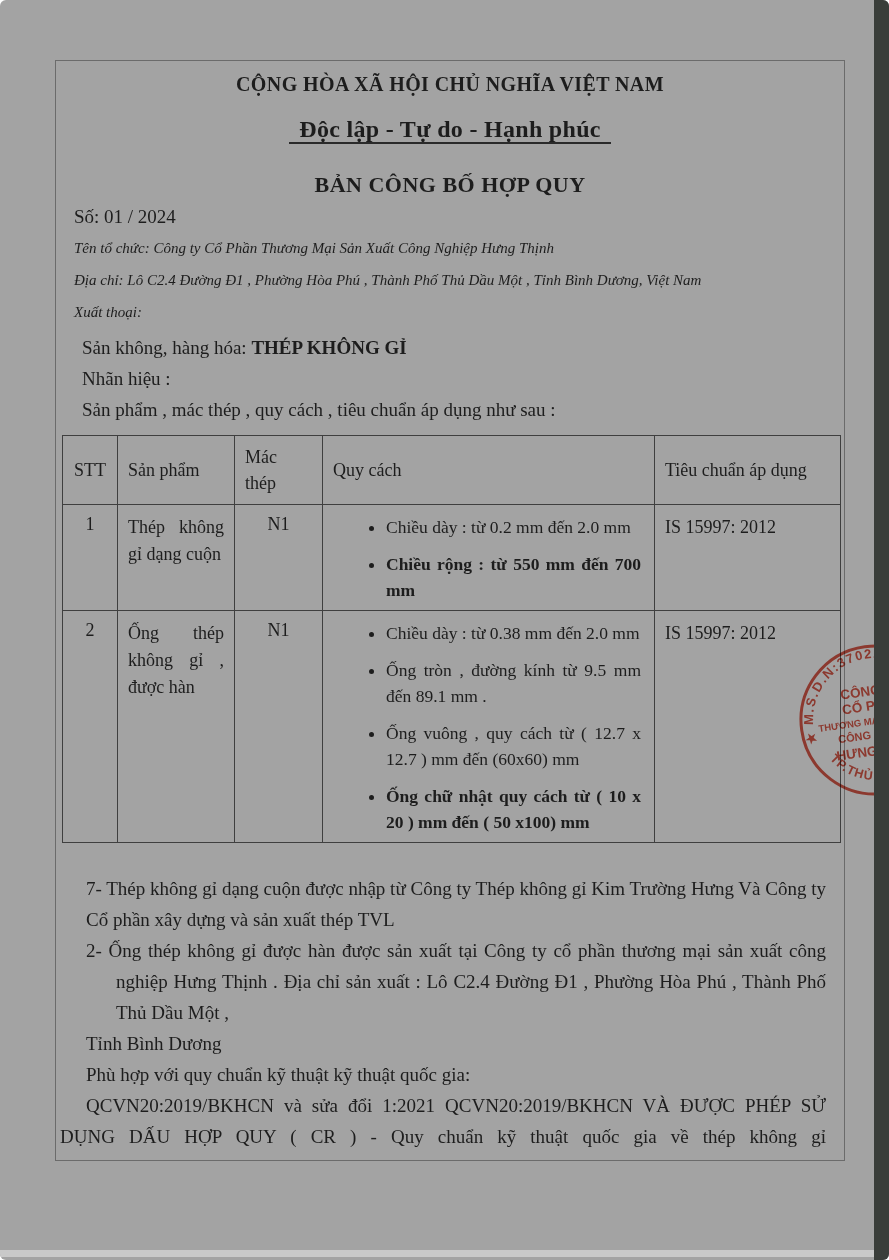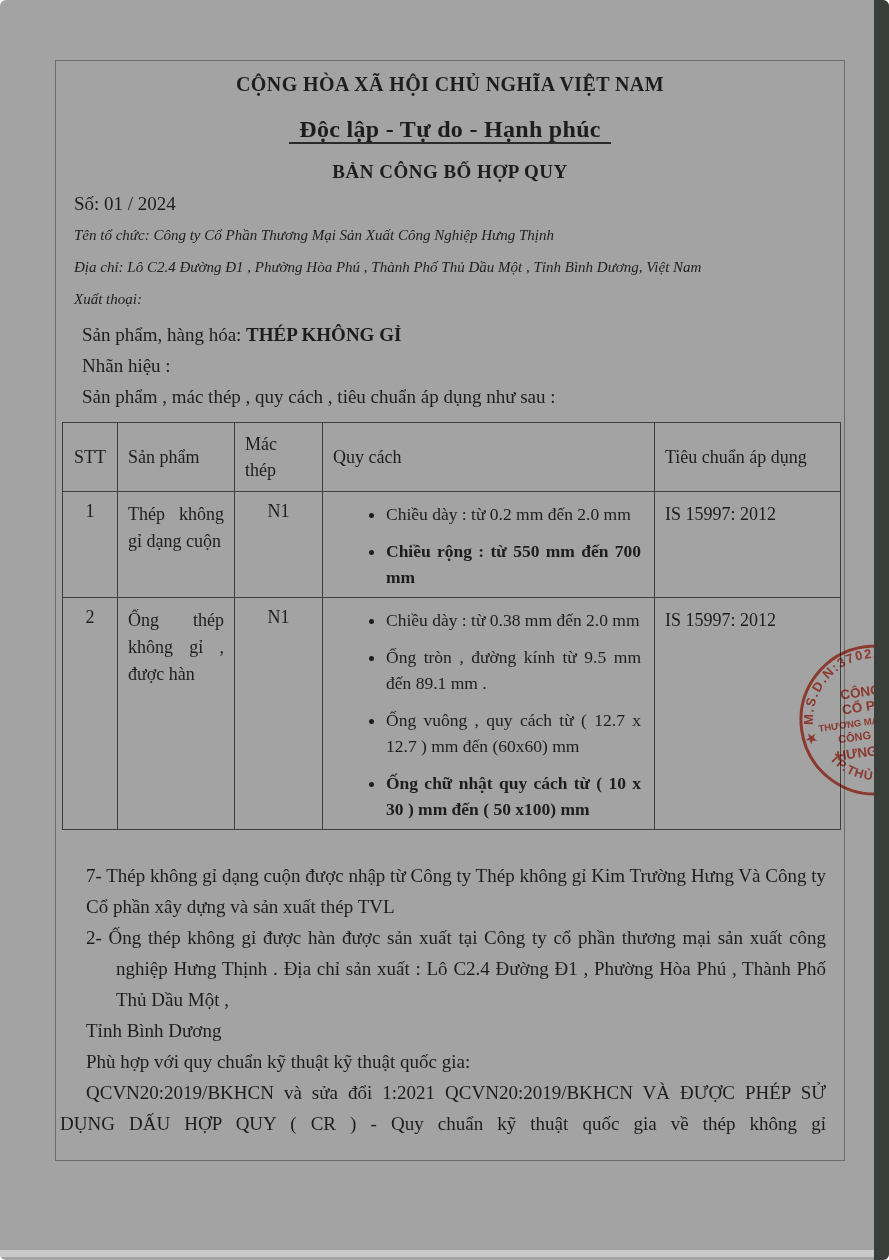--- a/index.html
+++ b/index.html
@@ -12,21 +12,21 @@
     position:absolute; left:55px; top:60px; width:790px; height:1101px;
     border:1px solid var(--border-gray,#6b6b6b);
     box-sizing:border-box; padding:8px 18px; overflow:hidden;
   }
   .nat { text-align:center; }
   .nat-line1 { font-size:20px; font-weight:bold; line-height:30px; letter-spacing:0.4px; }
   .nat-motto {
     display:inline-block; font-size:24px; font-weight:bold; line-height:24px;
     padding:0 10px 1px; border-bottom:2px solid #2a2a2a; letter-spacing:0.3px;
   }
-  .doc-title { text-align:center; font-size:19px; font-weight:bold; line-height:30px; margin:13px 0 0; letter-spacing:0.5px; }
+  .doc-title { text-align:center; font-size:22px; font-weight:bold; line-height:30px; margin:26px 0 0; letter-spacing:0.5px; }
   .doc-number { text-align:left; font-size:19px; line-height:26px; margin-top:4px; }
   .org-block { margin-top:2px; font-size:15px; line-height:32px;font-style:italic; }
   .org-block p { margin:0; text-align:justify; }
   .product-block { margin-top:4px; margin-left:8px; font-size:19px; line-height:31px; }
   .product-block p { margin:0; }
   .bold { font-weight:bold; }
 
   table.spec { border-collapse:collapse; margin:10px 0 0 -12px; width:778px; table-layout:fixed;padding-left:12px; }
   table.spec th, table.spec td { border:1px solid #3f3f3f; }
   table.spec th { font-weight:normal; font-size:18px; padding:8px 10px; text-align:left; line-height:26px; }
@@ -75,21 +75,21 @@
     <div class="doc-title">BẢN CÔNG BỐ HỢP QUY</div>
     <div class="doc-number">Số: 01 / 2024</div>
 
     <div class="org-block">
       <p>Tên tổ chức: Công ty Cổ Phần Thương Mại Sản Xuất Công Nghiệp Hưng Thịnh</p>
       <p>Địa chỉ: Lô C2.4 Đường Đ1 , Phường Hòa Phú , Thành Phố Thủ Dầu Một , Tỉnh Bình Dương, Việt Nam</p>
       <p>Xuất thoại:</p>
     </div>
 
     <div class="product-block">
-      <p><span>Sản phẩm, hàng hóa:</span> <span class="bold">THÉP KHÔNG GỈ</span></p>
+      <p><span>Sản không, hàng hóa:</span> <span class="bold">THÉP KHÔNG GỈ</span></p>
       <p>Nhãn hiệu :</p>
       <p>Sản phẩm , mác thép , quy cách , tiêu chuẩn áp dụng như sau :</p>
     </div>
 
     <table class="spec">
       <colgroup>
         <col style="width:55px">
           <col style="width:117px">
           <col style="width:88px">
           <col style="width:332px">
@@ -117,21 +117,21 @@
       </tr>
       <tr>
         <td class="stt">2</td>
         <td class="prod">Ống thép không gỉ , được hàn</td>
         <td class="grade">N1</td>
         <td>
           <ul class="specs">
             <li>Chiều dày : từ 0.38 mm đến 2.0 mm</li>
             <li>Ống tròn , đường kính từ 9.5 mm đến 89.1 mm .</li>
             <li>Ống vuông , quy cách từ ( 12.7 x 12.7 ) mm đến (60x60) mm</li>
-            <li>Ống chữ nhật quy cách từ ( 10 x 30 ) mm đến ( 50 x100) mm</li>
+            <li>Ống chữ nhật quy cách từ ( 10 x 20 ) mm đến ( 50 x100) mm</li>
           </ul>
         </td>
         <td class="std">IS 15997: 2012</td>
       </tr>
     </tbody>
       </table>
 
     <div class="notes">
       <p>7- Thép không gỉ dạng cuộn được nhập từ Công ty Thép không gỉ Kim Trường Hưng Và Công ty Cổ phần xây dựng và sản xuất thép TVL</p>
       <p class="note-hang">2- Ống thép không gỉ được hàn được sản xuất tại Công ty cổ phần thương mại sản xuất công nghiệp Hưng Thịnh . Địa chỉ sản xuất : Lô C2.4 Đường Đ1 , Phường Hòa Phú , Thành Phố Thủ Dầu Một ,</p>

